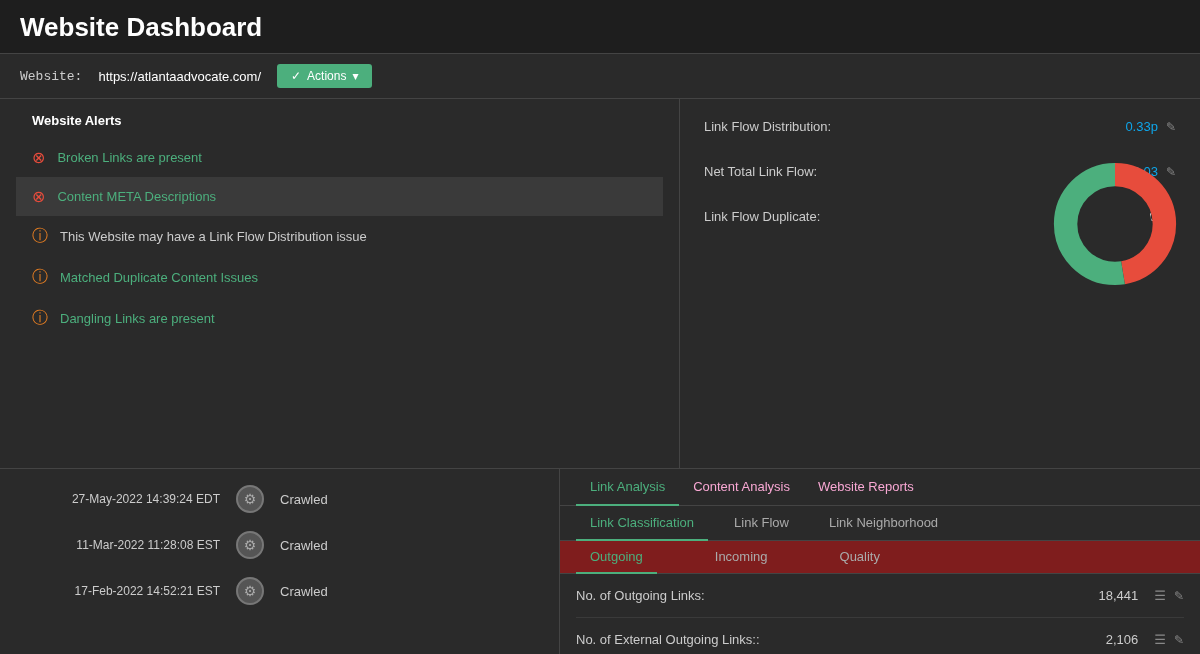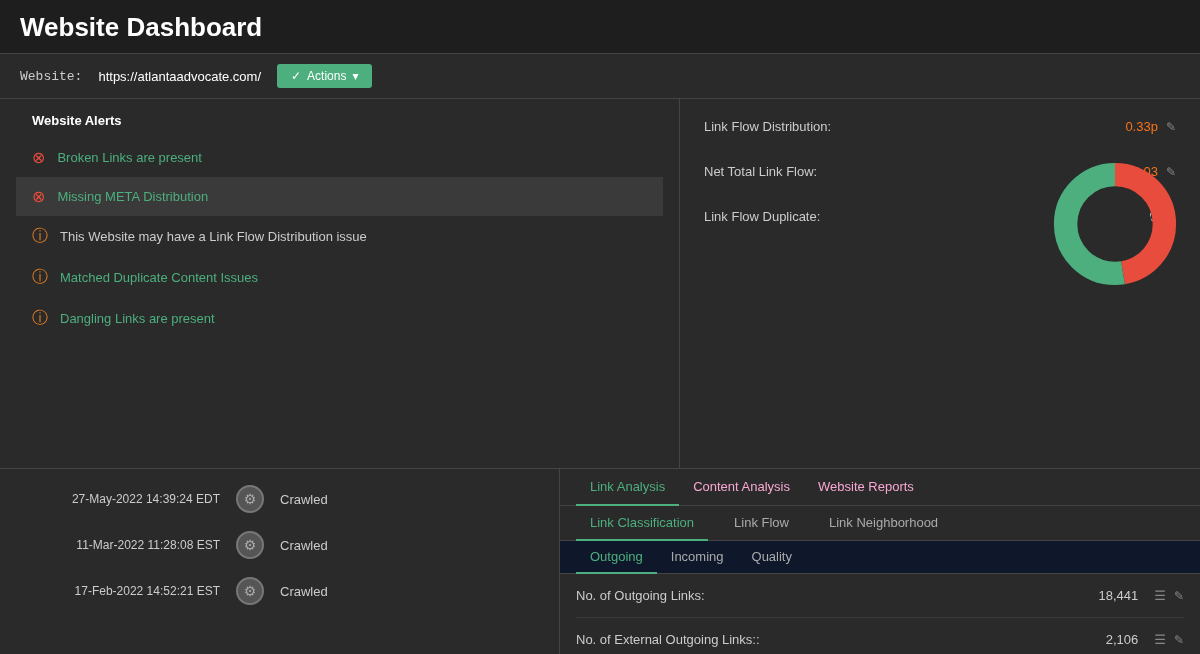--- a/index.html
+++ b/index.html
@@ -85,21 +85,21 @@
       flex: 1;
       padding: 20px 24px;
       position: relative;
     }
     .metric-row {
       display: flex;
       align-items: center;
       margin-bottom: 30px;
     }
     .metric-label { color: #ccc; font-size: 13px; flex: 1; }
-    .metric-value { color: #f97316; font-size: 13px; margin-right: 8px; margin-left: 34px; }
+    .metric-value { color: #0ea5e9; font-size: 13px; margin-right: 8px; margin-left: 34px; }
     .metric-value-plain { color: #ccc; font-size: 13px; margin-right: 8px; }
     .edit-icon { color: #888; cursor: pointer; font-size: 12px; }
     
     .donut-container {
       position: absolute;
       right: 20px;
       top: 60px;
       width: 130px;
       height: 130px;
     }
@@ -177,21 +177,22 @@
       margin-bottom: -1px;
     }
     .sub-tab.active {
       color: #4caf7d;
       border-bottom: 2px solid #4caf7d;
     }
     .link-type-bar {
       display: flex;
       border-bottom: 1px solid #444;
       padding: 0 16px;
-      background: #0f172a;
+      background: #7f1d1d;
+      gap: 44px;
     }
     .link-type-tab {
       padding: 8px 14px;
       cursor: pointer;
       color: #aaa;
       font-size: 13px;
       border-bottom: 2px solid transparent;
       margin-bottom: -1px;
     }
     .link-type-tab.active {
@@ -234,21 +235,21 @@
 
   <div class="alerts-section">
     <div class="alerts-title">Website Alerts</div>
     <div class="alerts-list">
       <div class="alert-item">
         <span class="icon-red">⊗</span>
         <span class="alert-text">Broken Links are present</span>
       </div>
       <div class="alert-item highlighted">
         <span class="icon-red">⊗</span>
-        <span class="alert-text">Missing META Distribution</span>
+        <span class="alert-text">Content META Descriptions</span>
       </div>
       <div class="alert-item">
         <span class="icon-orange">ⓘ</span>
         <span class="alert-text white">This Website may have a Link Flow Distribution issue</span>
       </div>
       <div class="alert-item">
         <span class="icon-orange">ⓘ</span>
         <span class="alert-text">Matched Duplicate Content Issues</span>
       </div>
       <div class="alert-item">

